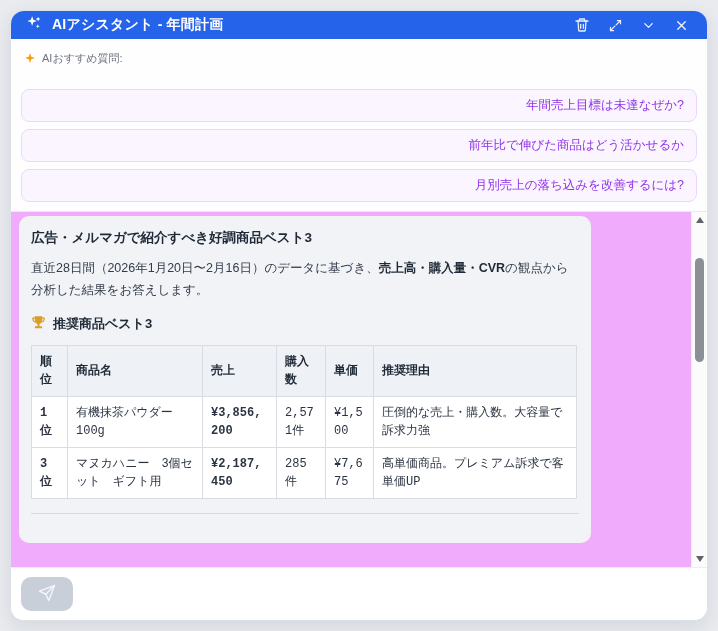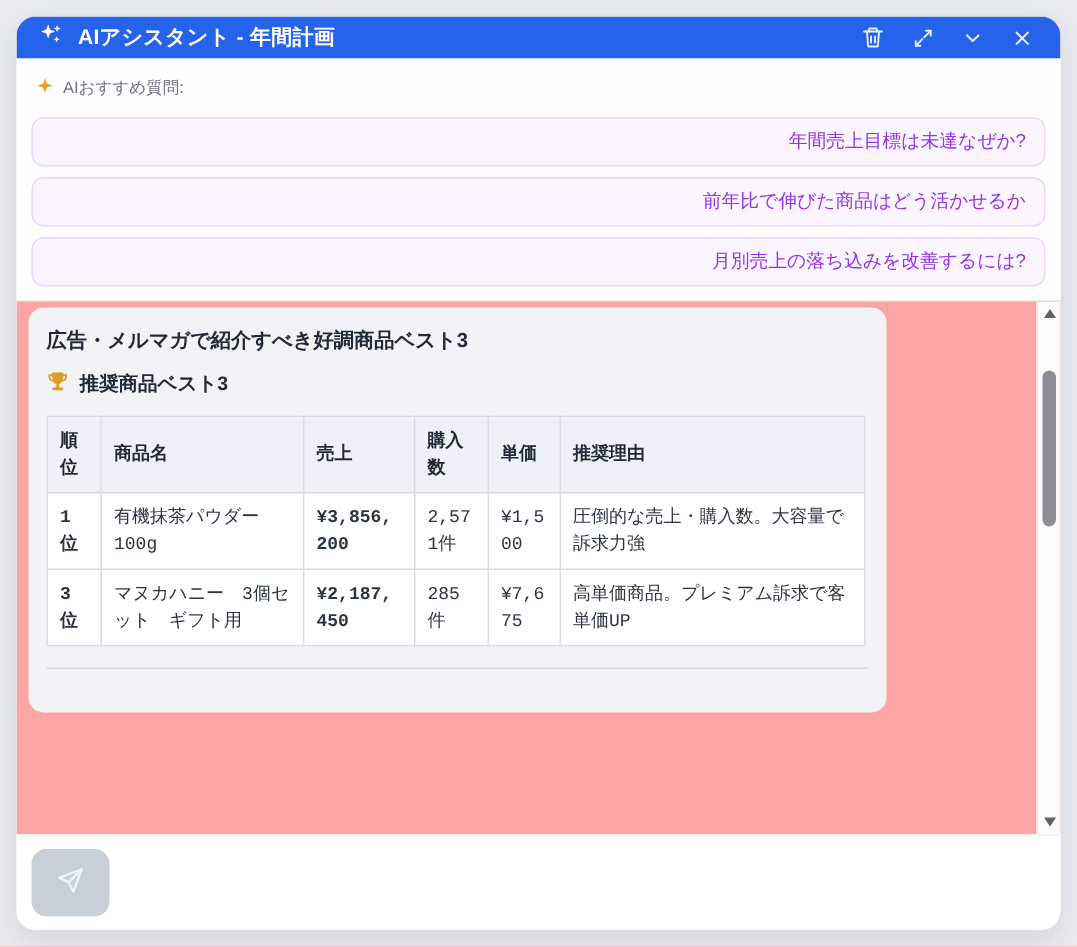--- a/index.html
+++ b/index.html
@@ -22,32 +22,32 @@
   }
   .header-title{color:#ffffff;font-weight:bold;font-size:14px;margin-left:9px;letter-spacing:.2px;}
   .header-actions{margin-left:auto;display:flex;align-items:center;gap:9px;}
   .icon-btn{
     width:24px;height:24px;display:flex;align-items:center;justify-content:center;
     background:transparent;border:none;padding:0;cursor:pointer;border-radius:6px;
   }
   .icon-btn svg{display:block;}
   
   .suggestions{flex:0 0 auto;padding:10px 10px 8px;background:#fefeff;}
-  .sug-label{display:flex;align-items:center;gap:6px;color:#6b7280;font-size:11px;margin:2px 0 12px 3px;}
+  .sug-label{display:flex;align-items:center;gap:6px;color:#6b7280;font-size:11px;margin:2px 0 23px 3px;}
   .sug-btn{
     display:block;width:100%;box-sizing:border-box;text-align:right;
     background:#faf5ff;border:1px solid #e9d8fd;border-radius:8px;
     color:#9333ea;font-size:12.5px;padding:8px 12px;margin-bottom:7px;
     cursor:pointer;font-family:inherit;line-height:1.2;
   }
   .sug-btn:last-child{margin-bottom:1px;}
   
   .messages{
     position:relative;flex:0 0 auto;height:355px;overflow:hidden;
-    background:#fca5a5;border-top:1px solid #e8eaee;
+    background:#f0abfc;border-top:1px solid #e8eaee;
   }
   .bubble{
     position:absolute;left:8px;top:4px;width:572px;box-sizing:border-box;
     background:#f1f3f6;border-radius:10px;padding:10px 12px 16px;color:#1f2937;
   }
   .msg-title{font-size:13.5px;font-weight:bold;margin:3px 0 11px;color:#1f2937;}
   .intro{font-size:12.5px;line-height:1.75;margin:0 0 13px;color:#333c4a;}
   .intro b{color:#1f2937;}
   .sec-head{display:flex;align-items:flex-start;gap:7px;font-weight:bold;font-size:13px;margin:0 0 12px;color:#1f2937;}
   table{border-collapse:collapse;background:#ffffff;font-size:12px;table-layout:fixed;width:545px;font-family:Liberation Mono, monospace;}
@@ -142,20 +142,21 @@
       <span>AIおすすめ質問:</span>
     </div>
     <button class="sug-btn">年間売上目標は未達なぜか?</button>
     <button class="sug-btn">前年比で伸びた商品はどう活かせるか</button>
     <button class="sug-btn">月別売上の落ち込みを改善するには?</button>
   </div>
 
   <div class="messages">
     <div class="bubble">
       <div class="msg-title">広告・メルマガで紹介すべき好調商品ベスト3</div>
+      <p class="intro"><span>直近28日間（2026年1月20日〜2月16日）のデータに基づき、</span><b>売上高・購入量・CVR</b><span>の観点から分析した結果をお答えします。</span></p>
       <div class="sec-head">
         <span>
           <svg width="15" height="15" viewBox="0 0 24 24" fill="#d99e28">
             <path d="M6 2h12v2h4v2.5C22 9.5 19.7 12 16.8 12h-.2a6.6 6.6 0 0 1-3.1 2.6V18h4.2v3H6.3v-3h4.2v-3.4A6.6 6.6 0 0 1 7.4 12h-.2C4.3 12 2 9.5 2 6.5V4h4V2zm-2 4v.5C4 8.4 5.3 10 7 10.2 6.4 9 6 7.6 6 6H4zm16 0h-2c0 1.6-.4 3-1 4.2 1.7-.2 3-1.8 3-3.7V6z"></path>
           </svg>
         </span>
         <span>推奨商品ベスト3</span>
       </div>
 
       <table>

